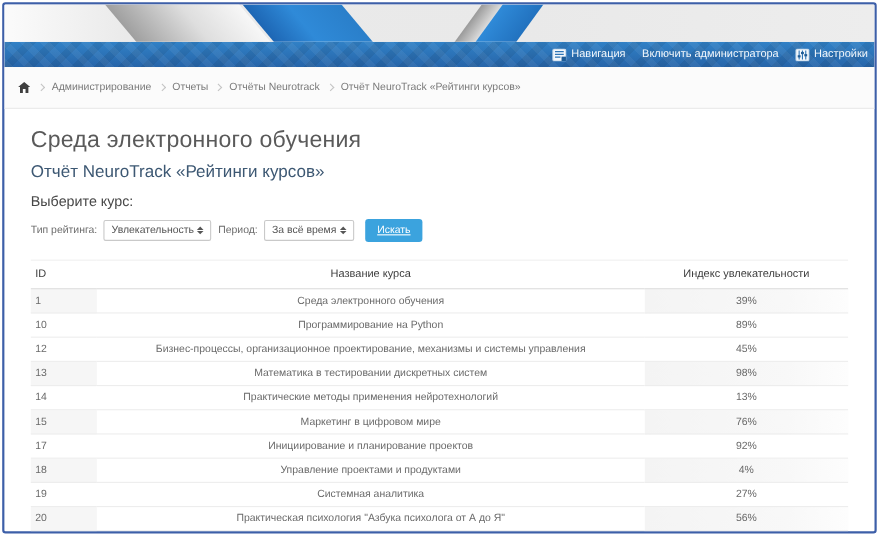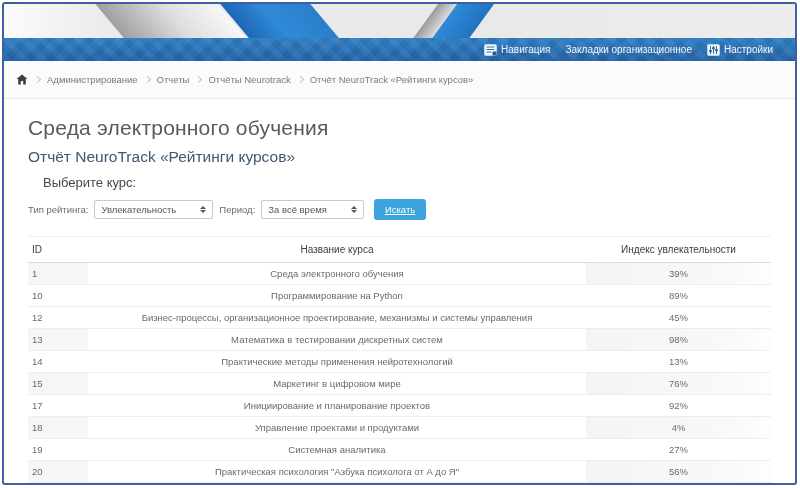--- a/index.html
+++ b/index.html
@@ -35,21 +35,21 @@
     background: linear-gradient(90deg, #2f8ad8, #2272bf); }
 
   
   .navbar {
     height: 23px;
     background:
       repeating-linear-gradient(45deg, rgba(255,255,255,.055) 0 6px, rgba(255,255,255,0) 6px 13px),
       repeating-linear-gradient(-45deg, rgba(0,0,0,.07) 0 7px, rgba(0,0,0,0) 7px 15px),
       linear-gradient(180deg, #3181c6, #2765a9);
     display: flex; align-items: center; justify-content: flex-end;
-    padding-right: 22px; gap: 15px; text-align: center;
+    padding-right: 6px; gap: 15px; text-align: center;
   }
   .nav-item { display: flex; align-items: center; gap: 4px; color: #f2f7fc;
     font-size: 10px; cursor: pointer; }
   .nav-item svg { display: block; }
 
   
   .crumbbar {
     height: 38px; background: #fbfbfb;
     border-bottom: 1px solid #e9e9e9;
     display: flex; align-items: center;
@@ -62,26 +62,26 @@
   .edit-btn {
     background: #e2e2e2; color: #4e4e4e; border: none;
     font-family: inherit; font-size: 9.5px;
     padding: 5px 9px; border-radius: 2px; cursor: pointer; white-space: nowrap;
   }
 
   
   .content { padding: 17px 24px 0 24px; }
   .page-title { font-size: 21px; font-weight: 400; color: #5a5a5a; letter-spacing: .2px; }
   .page-subtitle { font-size: 15.5px; font-weight: 400; color: #3d5873; margin-top: 8px; }
-  .page-prompt { font-size: 13px; font-weight: 400; color: #474747; margin-top: 9px; margin-left: 15px; }
+  .page-prompt { font-size: 13px; font-weight: 400; color: #474747; margin-top: 9px; }
 
   .filters { display: flex; align-items: center; gap: 6px; margin-top: 9px; }
   .filter-label { font-size: 9.5px; color: #6b6b6b; }
   .select {
-    display: inline-flex; align-items: center; gap: 24px;
+    display: inline-flex; align-items: center; gap: 3px;
     border: 1px solid #c9c9c9; border-radius: 2px; background: #fff;
     padding: 3px 6px; font-size: 9.5px; color: #555; cursor: pointer; min-height: 18px;
   }
   .caret { display: inline-flex; flex-direction: column; gap: 1px; }
   .caret i { display: block; width: 0; height: 0; border-left: 3px solid transparent; border-right: 3px solid transparent; }
   .caret i.up { border-bottom: 3px solid #555; }
   .caret i.down { border-top: 3px solid #555; }
   .search-btn {
     background: #3ba3de; color: #fff; border: none; border-radius: 3px;
     font-family: inherit; font-size: 9.5px; padding: 5px 11px; margin-left: 4px; cursor: pointer; text-decoration: underline;
@@ -125,21 +125,21 @@
           <rect x="0.5" y="0.5" width="12" height="11" rx="1.5" fill="#f4f8fc" stroke="#bcd2e6"></rect>
           <line x1="2.5" y1="3" x2="10.5" y2="3" stroke="#2e75b6" stroke-width="1.2"></line>
           <line x1="2.5" y1="5.5" x2="10.5" y2="5.5" stroke="#2e75b6" stroke-width="1.2"></line>
           <line x1="2.5" y1="8" x2="7.5" y2="8" stroke="#2e75b6" stroke-width="1.2"></line>
           <rect x="8.5" y="7.5" width="4" height="4" fill="#1f5c96"></rect>
         </svg>
       </span>
       <span>Навигация</span>
     </div>
     <div class="nav-item">
-      <span>Закладки организационное</span>
+      <span>Включить администратора</span>
     </div>
     <div class="nav-item">
       <span>
         <svg width="13" height="12" viewBox="0 0 13 12">
           <rect x="0.5" y="0.5" width="12" height="11" rx="1.5" fill="#f4f8fc" stroke="#bcd2e6"></rect>
           <line x1="3.5" y1="2" x2="3.5" y2="10" stroke="#2e75b6"></line>
           <line x1="6.5" y1="2" x2="6.5" y2="10" stroke="#2e75b6"></line>
           <line x1="9.5" y1="2" x2="9.5" y2="10" stroke="#2e75b6"></line>
           <rect x="2.2" y="6.2" width="2.6" height="2" fill="#1f5c96"></rect>
           <rect x="5.2" y="3.2" width="2.6" height="2" fill="#1f5c96"></rect>

